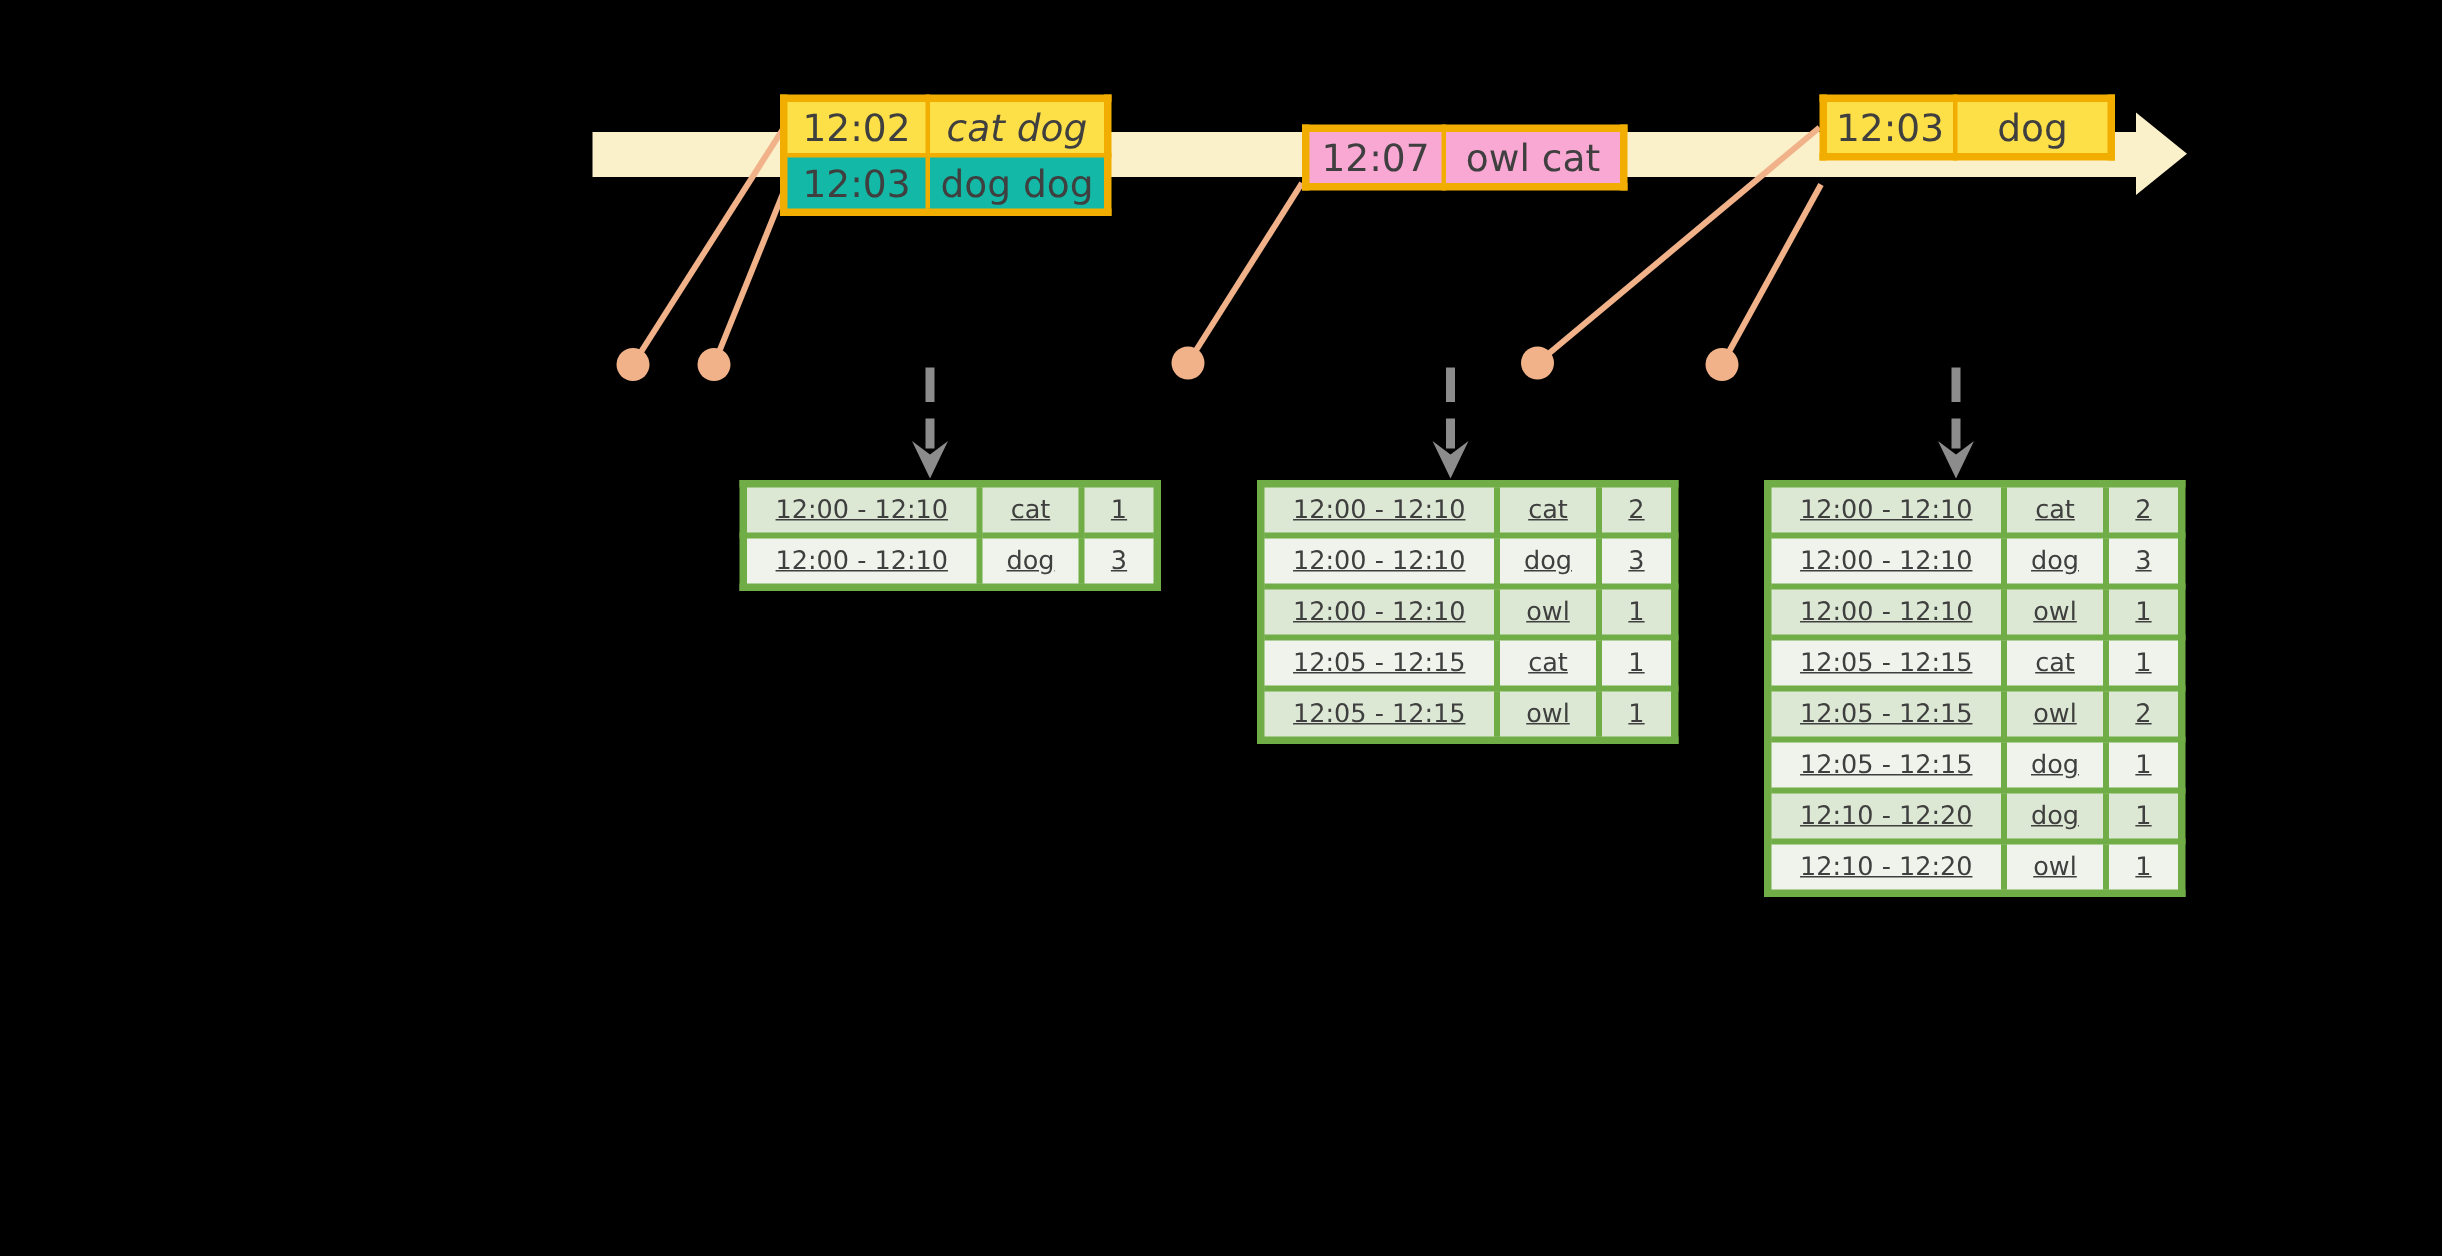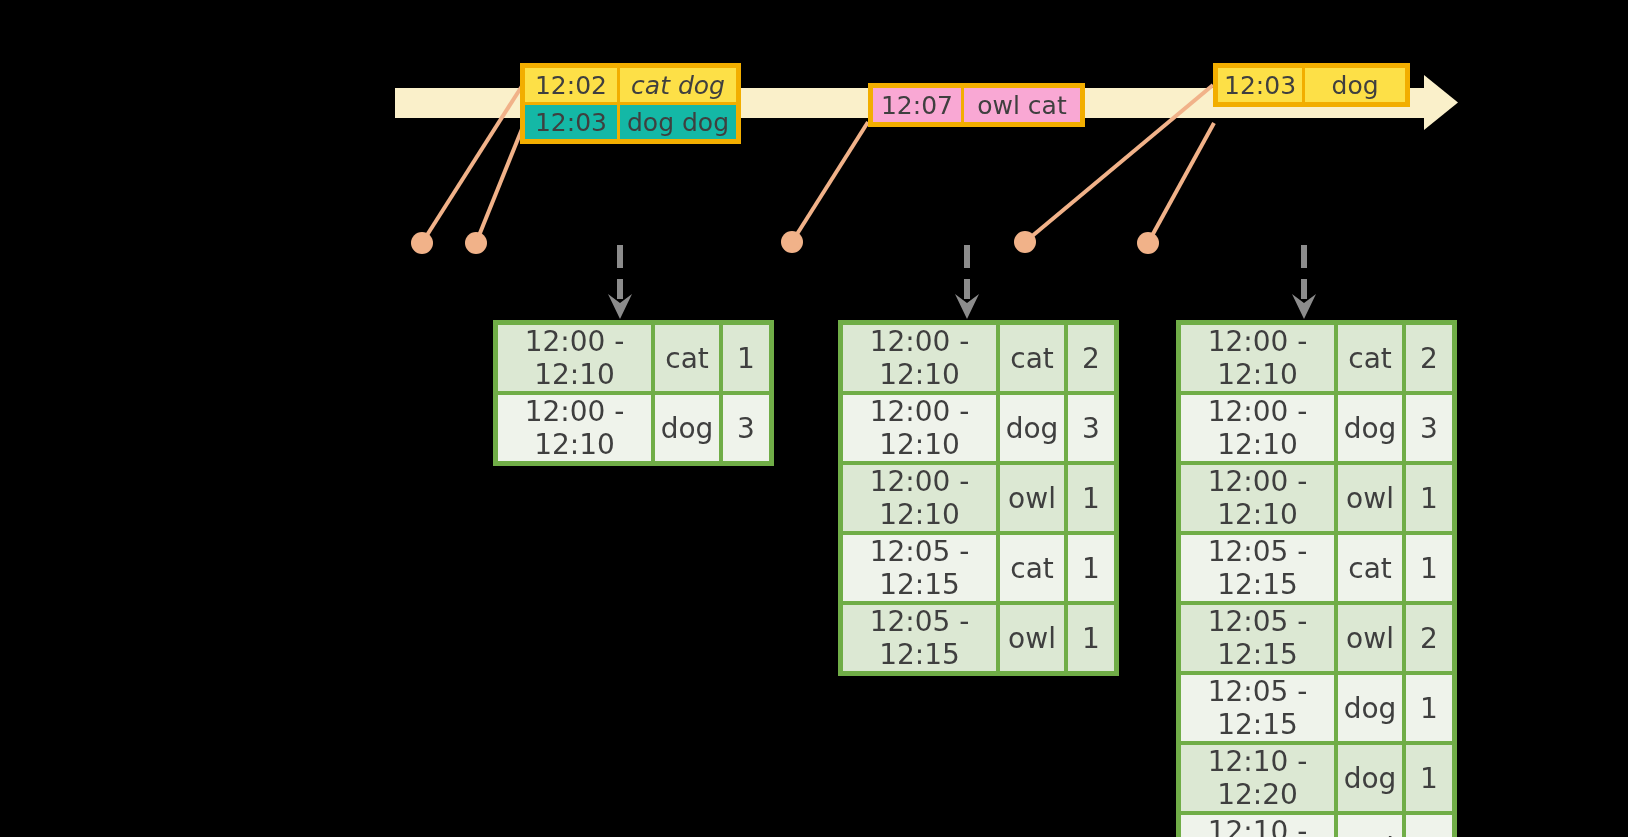--- a/index.html
+++ b/index.html
@@ -30,21 +30,22 @@
   td.fill-peach{background:#fde047;}
   td.fill-cream{background:#14b8a6;}
   td.fill-midcream{background:#f9a8d4;}
 
   
   table.gtable{
     position:absolute;
     border-collapse:collapse;
     border:5px solid #70AD47;
     color:#3F3F3F;
-    font-size:28px;
+    font-size:17px;
+    text-decoration:underline;
   }
   table.gtable td{
     border:4px solid #70AD47;
     text-align:center;
     vertical-align:middle;
     padding:0 4px;
     height:30px;
   }
   tr.g-dark td{background:#DCE8D3;}
   tr.g-light td{background:#EFF3EB;}

